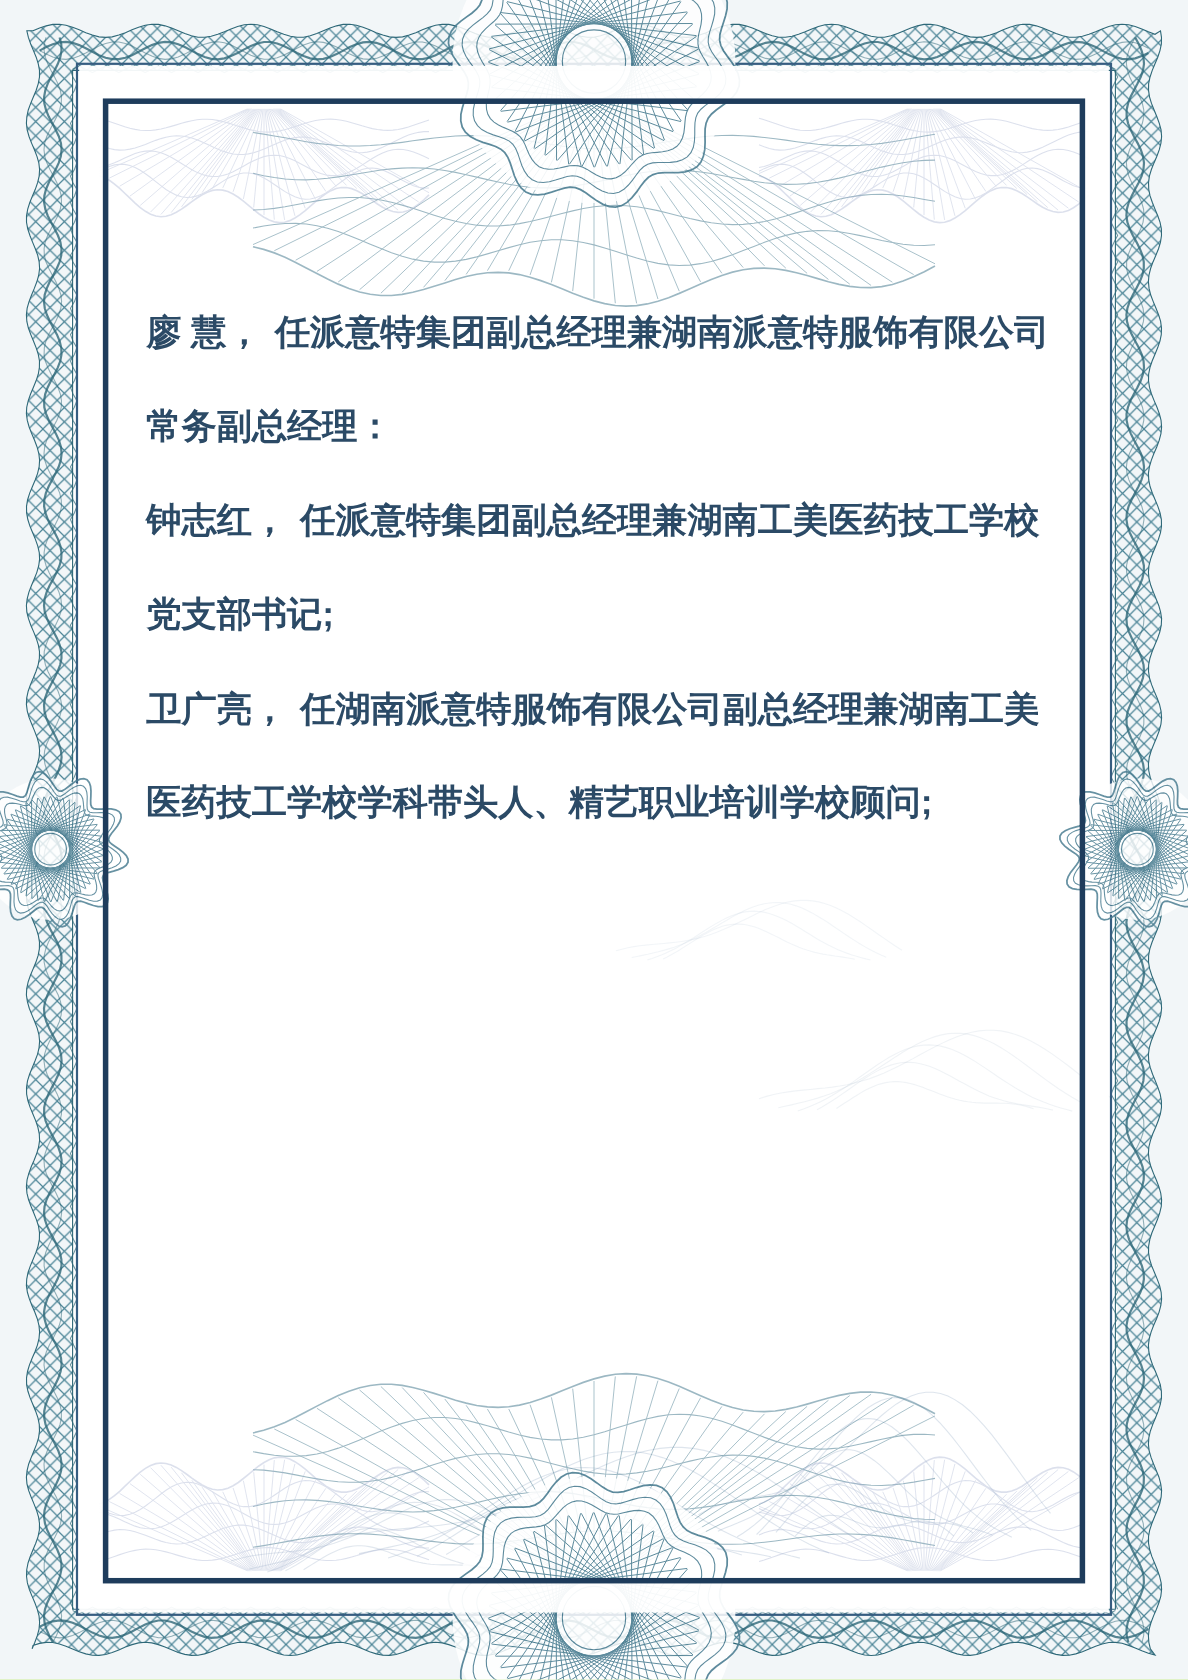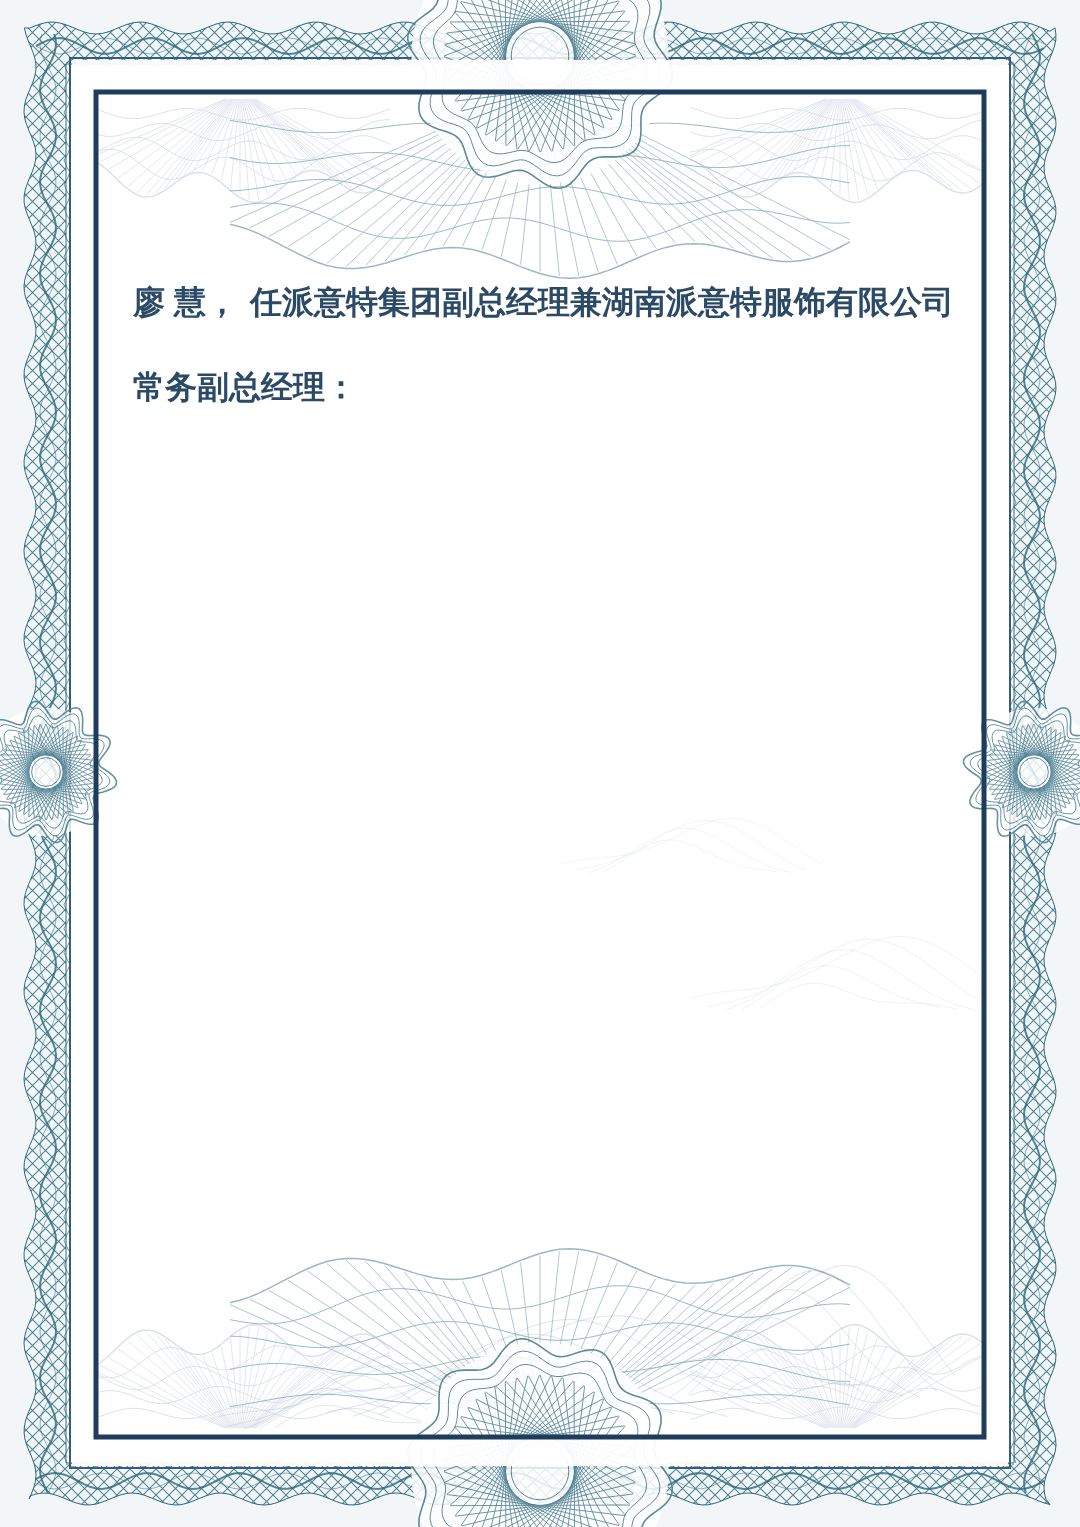--- a/index.html
+++ b/index.html
@@ -544,14 +544,18 @@
         <path d="M1084.9,772.0L1087.3,774.2L1089.1,776.6L1090.1,779.1L1090.1,781.5L1088.9,783.7L1086.7,785.5L1083.9,787.1L1080.9,788.3L1078.0,789.4L1075.7,790.6L1074.2,792.0L1073.6,793.8L1073.7,796.0L1074.3,798.8L1075.2,801.9L1075.8,805.1L1075.9,808.2L1075.2,810.7L1073.8,812.6L1071.5,813.7L1068.7,813.9L1065.5,813.5L1062.3,812.8L1059.4,812.0L1056.8,811.6L1054.8,811.8L1053.2,812.9L1052.0,814.8L1050.9,817.4L1049.7,820.4L1048.3,823.4L1046.6,825.9L1044.6,827.6L1042.3,828.2L1039.9,827.8L1037.4,826.3L1035.1,824.1L1033.0,821.6L1031.0,819.3L1029.2,817.4L1027.4,816.4L1025.5,816.4L1023.4,817.2L1021.0,818.7L1018.3,820.4L1015.4,822.0L1012.6,823.0L1009.9,823.2L1007.7,822.4L1006.0,820.6L1004.8,817.9L1004.3,814.8L1004.0,811.5L1003.8,808.5L1003.4,805.9L1002.6,804.1L1001.1,802.9L998.9,802.3L996.0,802.1L992.8,801.9L989.6,801.5L986.7,800.7L984.4,799.3L983.1,797.3L982.8,794.8L983.4,792.0L984.8,789.1L986.5,786.3L988.1,783.8L989.3,781.5L989.7,779.5L989.2,777.7L987.7,775.9L985.6,774.0L983.1,772.0L980.7,769.8L978.9,767.4L977.9,764.9L977.9,762.5L979.1,760.3L981.3,758.5L984.1,756.9L987.1,755.7L990.0,754.6L992.3,753.4L993.8,752.0L994.4,750.2L994.3,748.0L993.7,745.2L992.8,742.1L992.2,738.9L992.1,735.8L992.8,733.3L994.2,731.4L996.5,730.3L999.3,730.1L1002.5,730.5L1005.7,731.2L1008.6,732.0L1011.2,732.4L1013.2,732.2L1014.8,731.1L1016.0,729.2L1017.1,726.6L1018.3,723.6L1019.7,720.6L1021.4,718.1L1023.4,716.4L1025.7,715.8L1028.1,716.2L1030.6,717.7L1032.9,719.9L1035.0,722.4L1037.0,724.7L1038.8,726.6L1040.6,727.6L1042.5,727.6L1044.6,726.8L1047.0,725.3L1049.7,723.6L1052.6,722.0L1055.4,721.0L1058.1,720.8L1060.3,721.6L1062.0,723.4L1063.2,726.1L1063.7,729.2L1064.0,732.5L1064.2,735.5L1064.6,738.1L1065.4,739.9L1066.9,741.1L1069.1,741.7L1072.0,741.9L1075.2,742.1L1078.4,742.5L1081.3,743.3L1083.6,744.7L1084.9,746.7L1085.2,749.2L1084.6,752.0L1083.2,754.9L1081.5,757.7L1079.9,760.2L1078.7,762.5L1078.3,764.5L1078.8,766.3L1080.3,768.1L1082.4,770.0L1084.9,772.0Z" stroke-width="1"></path>
         <path d="M1090.6,772.0L1093.8,774.5L1096.4,777.2L1097.7,780.1L1097.7,782.8L1096.2,785.2L1093.4,787.3L1089.8,788.9L1085.9,790.1L1082.3,791.1L1079.4,792.2L1077.6,793.6L1077.0,795.6L1077.4,798.3L1078.5,801.5L1079.8,805.3L1080.9,809.2L1081.4,812.9L1080.8,816.0L1079.2,818.2L1076.5,819.2L1073.1,819.3L1069.3,818.4L1065.4,817.1L1061.8,815.9L1058.9,815.1L1056.6,815.1L1054.9,816.4L1053.6,818.7L1052.6,822.0L1051.5,825.9L1050.1,829.7L1048.3,832.9L1046.0,835.1L1043.4,835.9L1040.6,835.2L1037.9,833.2L1035.2,830.3L1032.8,827.0L1030.7,823.8L1028.8,821.4L1026.9,820.2L1024.8,820.2L1022.4,821.4L1019.6,823.4L1016.5,825.9L1013.1,828.1L1009.7,829.7L1006.6,830.1L1004.1,829.2L1002.2,827.1L1001.1,823.8L1000.7,819.9L1000.8,815.8L1000.9,812.0L1000.7,808.9L999.9,806.8L998.3,805.6L995.6,805.1L992.2,805.2L988.2,805.3L984.1,805.1L980.5,804.4L977.7,803.0L976.1,800.7L975.9,797.9L977.0,794.6L978.9,791.2L981.4,787.9L983.7,784.9L985.4,782.3L986.0,780.1L985.4,778.1L983.5,776.2L980.7,774.2L977.4,772.0L974.2,769.5L971.6,766.8L970.3,763.9L970.3,761.2L971.8,758.8L974.6,756.7L978.2,755.1L982.1,753.9L985.7,752.9L988.6,751.8L990.4,750.4L991.0,748.4L990.6,745.7L989.5,742.5L988.2,738.7L987.1,734.8L986.6,731.1L987.2,728.0L988.8,725.8L991.5,724.8L994.9,724.7L998.7,725.6L1002.6,726.9L1006.2,728.1L1009.1,728.9L1011.4,728.9L1013.1,727.6L1014.4,725.3L1015.4,722.0L1016.5,718.1L1017.9,714.3L1019.7,711.1L1022.0,708.9L1024.6,708.1L1027.4,708.8L1030.1,710.8L1032.8,713.7L1035.2,717.0L1037.3,720.2L1039.2,722.6L1041.1,723.8L1043.2,723.8L1045.6,722.6L1048.4,720.6L1051.5,718.1L1054.9,715.9L1058.3,714.3L1061.4,713.9L1063.9,714.8L1065.8,716.9L1066.9,720.2L1067.3,724.1L1067.2,728.2L1067.1,732.0L1067.3,735.1L1068.1,737.2L1069.7,738.4L1072.4,738.9L1075.8,738.8L1079.8,738.7L1083.9,738.9L1087.5,739.6L1090.3,741.0L1091.9,743.3L1092.1,746.1L1091.0,749.4L1089.1,752.8L1086.6,756.1L1084.3,759.1L1082.6,761.7L1082.0,763.9L1082.6,765.9L1084.5,767.8L1087.3,769.8L1090.6,772.0Z" stroke-width="1"></path>
         <path d="M1096.4,772.0L1100.0,774.8L1102.8,777.8L1104.4,780.9L1104.4,783.9L1102.7,786.6L1099.6,788.8L1095.5,790.6L1091.2,791.9L1087.1,793.0L1083.9,794.2L1081.9,795.8L1081.2,797.9L1081.7,800.9L1082.9,804.5L1084.5,808.7L1085.8,813.0L1086.3,817.1L1085.7,820.6L1083.9,823.0L1081.0,824.2L1077.1,824.2L1072.9,823.2L1068.5,821.7L1064.6,820.2L1061.3,819.3L1058.8,819.4L1056.9,820.7L1055.6,823.4L1054.5,827.1L1053.3,831.3L1051.8,835.6L1049.8,839.3L1047.3,841.7L1044.4,842.6L1041.3,841.8L1038.3,839.6L1035.3,836.3L1032.7,832.5L1030.4,829.0L1028.3,826.3L1026.2,824.9L1023.9,824.9L1021.3,826.2L1018.2,828.6L1014.7,831.3L1011.0,833.9L1007.2,835.7L1003.8,836.2L1000.9,835.2L998.9,832.8L997.7,829.2L997.3,824.8L997.4,820.2L997.6,816.0L997.5,812.6L996.6,810.2L994.8,808.9L991.8,808.4L988.0,808.5L983.5,808.7L979.0,808.6L974.9,807.8L971.8,806.2L970.1,803.7L969.9,800.6L971.1,796.9L973.3,793.1L976.1,789.5L978.7,786.2L980.6,783.4L981.3,780.9L980.6,778.7L978.5,776.7L975.3,774.5L971.6,772.0L968.0,769.2L965.2,766.2L963.6,763.1L963.6,760.1L965.3,757.4L968.4,755.2L972.5,753.4L976.8,752.1L980.9,751.0L984.1,749.8L986.1,748.2L986.8,746.1L986.3,743.1L985.1,739.5L983.5,735.3L982.2,731.0L981.7,726.9L982.3,723.4L984.1,721.0L987.0,719.8L990.9,719.8L995.1,720.8L999.5,722.3L1003.4,723.8L1006.7,724.7L1009.2,724.6L1011.1,723.3L1012.4,720.6L1013.5,716.9L1014.7,712.7L1016.2,708.4L1018.2,704.7L1020.7,702.3L1023.6,701.4L1026.7,702.2L1029.7,704.4L1032.7,707.7L1035.3,711.5L1037.6,715.0L1039.7,717.7L1041.8,719.1L1044.1,719.1L1046.7,717.8L1049.8,715.4L1053.3,712.7L1057.0,710.1L1060.8,708.3L1064.2,707.8L1067.1,708.8L1069.1,711.2L1070.3,714.8L1070.7,719.2L1070.6,723.8L1070.4,728.0L1070.5,731.4L1071.4,733.8L1073.2,735.1L1076.2,735.6L1080.0,735.5L1084.5,735.3L1089.0,735.4L1093.1,736.2L1096.2,737.8L1097.9,740.3L1098.1,743.4L1096.9,747.1L1094.7,750.9L1091.9,754.5L1089.3,757.8L1087.4,760.6L1086.7,763.1L1087.4,765.3L1089.5,767.3L1092.7,769.5L1096.4,772.0Z" stroke-width="1.6"></path>
       </g>
       <rect x="96" y="92" width="888" height="1345" fill="none" stroke="#1e3c5c" stroke-width="5"></rect>
     </svg>
 
   <div class="content" style="color: rgb(43, 74, 102);">
     <p class="para"><span class="pname">廖 慧，</span><span class="pbody">任派意特集团副总经理兼湖南派意特服饰有限公司
 常务副总经理：</span></p>
+    <p class="para"><span class="pname">钟志红，</span><span class="pbody">任派意特集团副总经理兼湖南工美医药技工学校
+党支部书记;</span></p>
+    <p class="para"><span class="pname">卫广亮，</span><span class="pbody">任湖南派意特服饰有限公司副总经理兼湖南工美
+医药技工学校学科带头人、精艺职业培训学校顾问;</span></p>
   </div>
 </div>
 
 </body></html>

